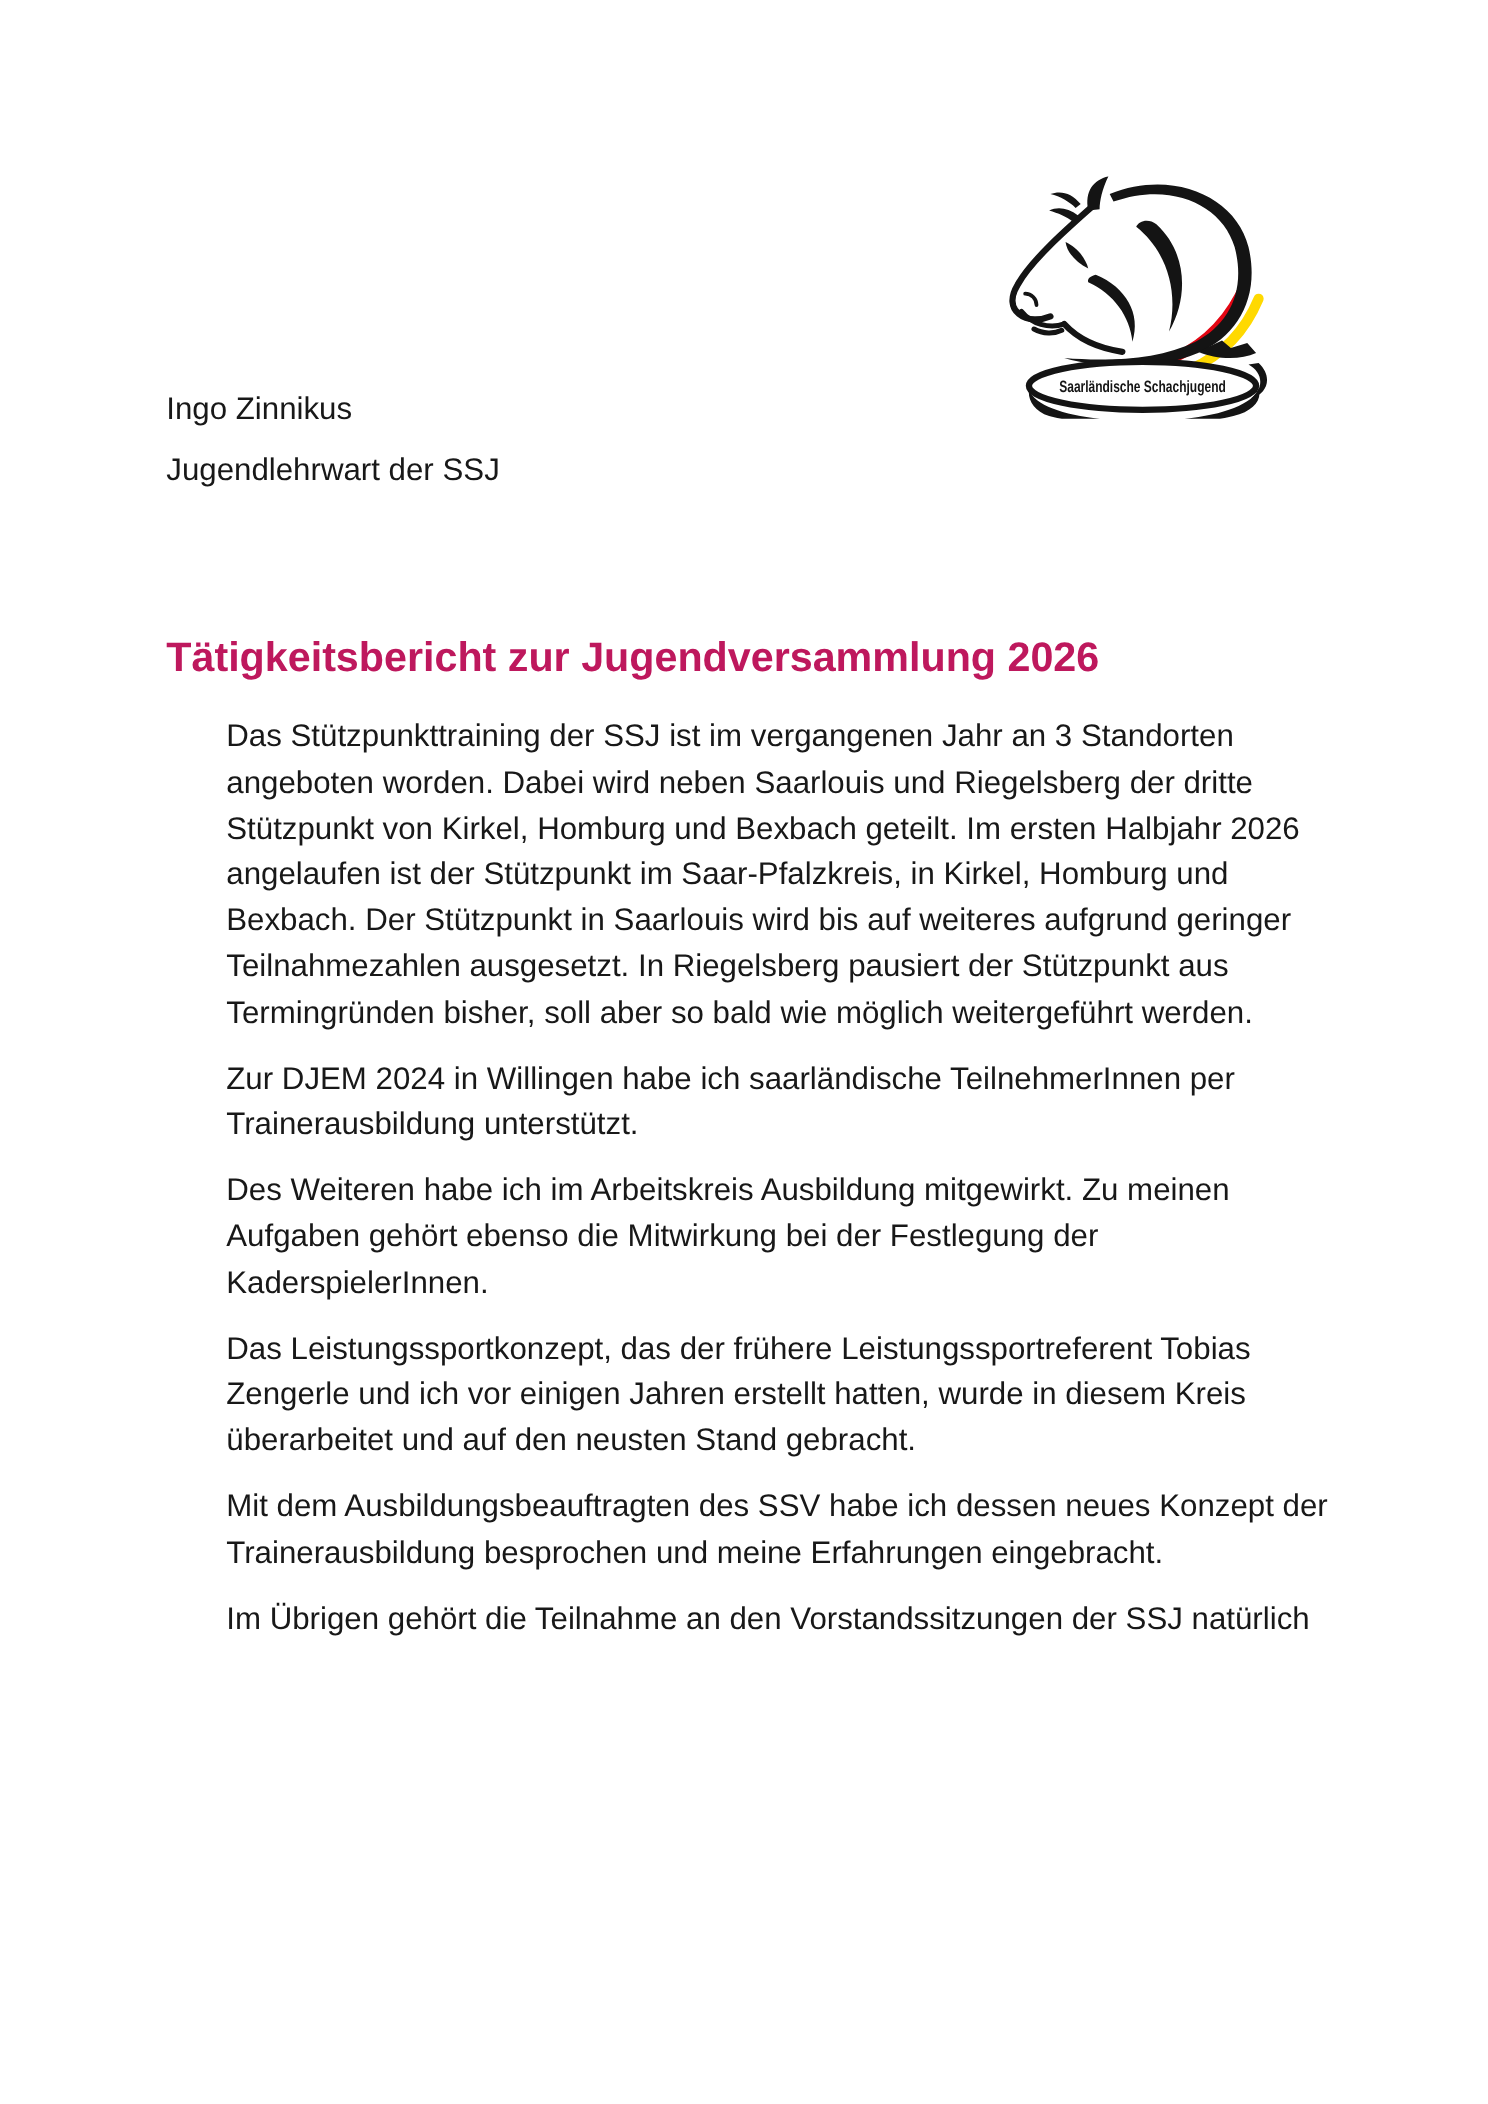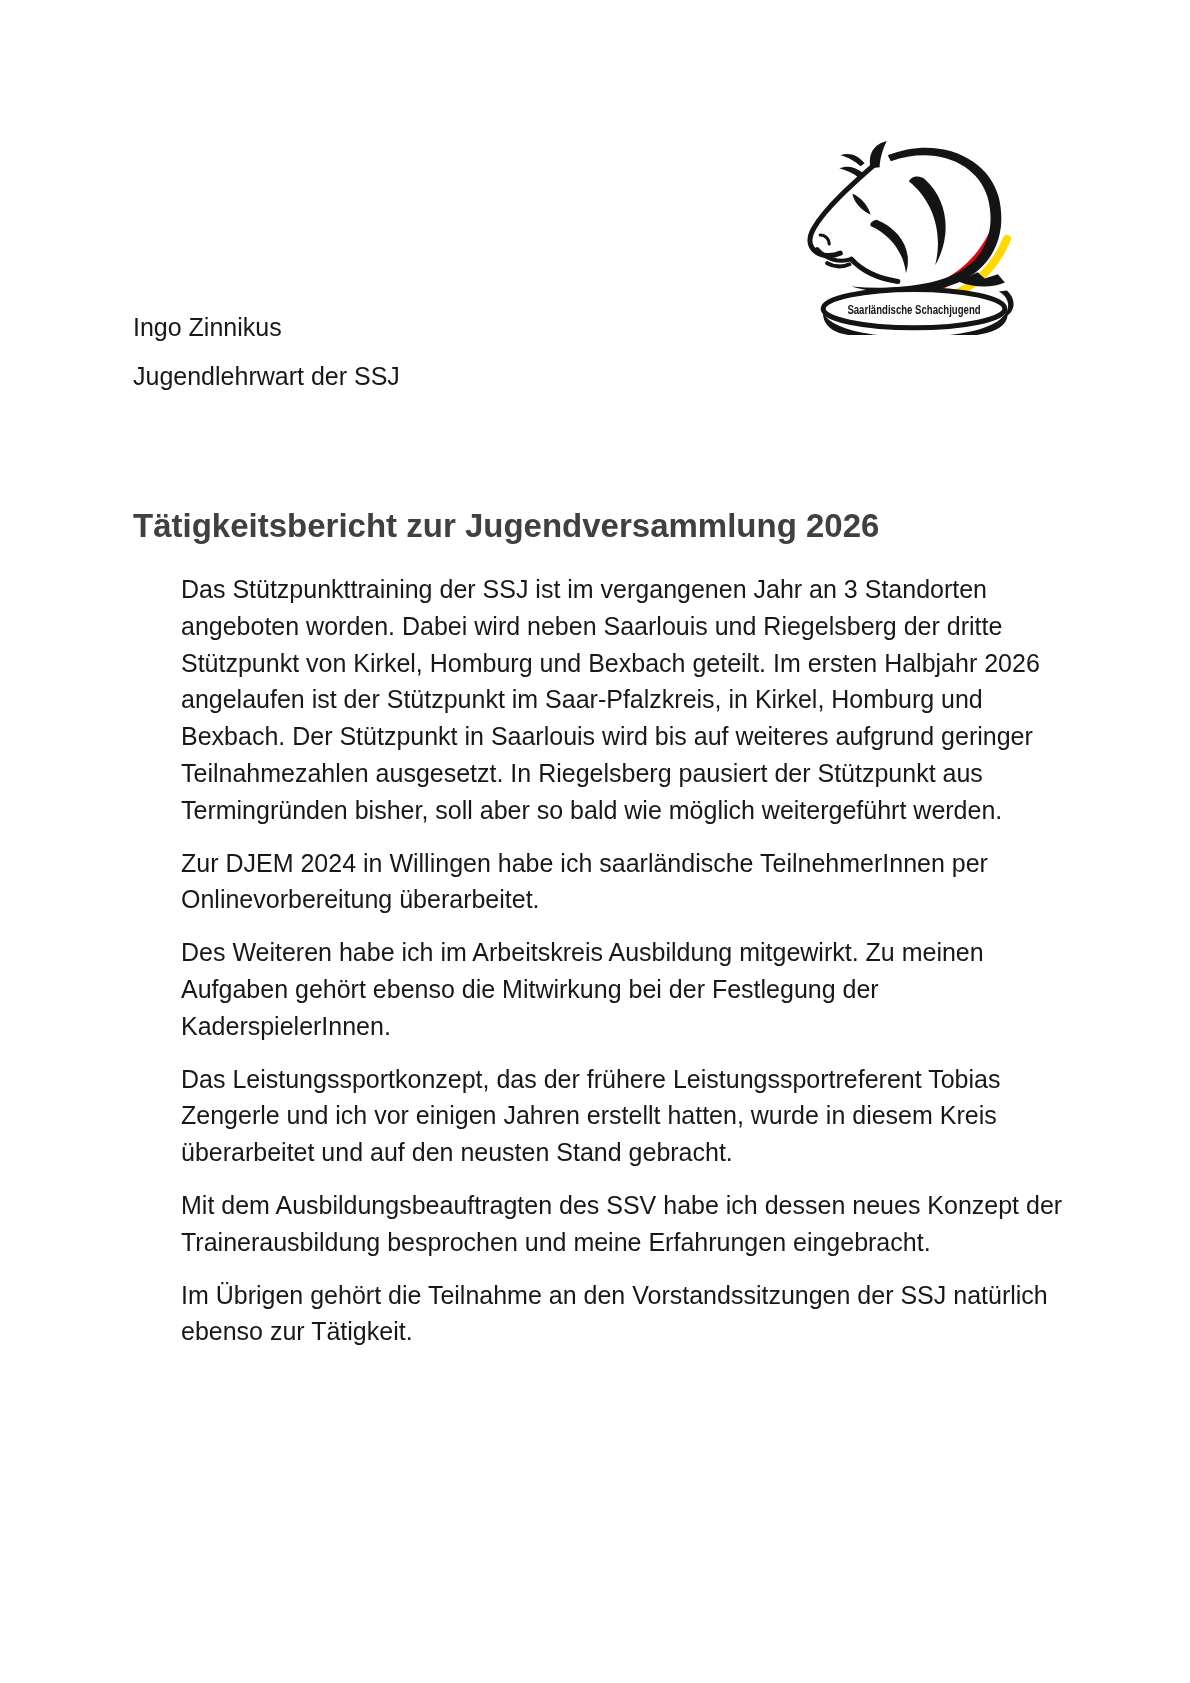--- a/index.html
+++ b/index.html
@@ -31,21 +31,21 @@
   }
   .doc-title{
     position:absolute;
     left:133px;
     top:506px;
     margin:0;
     font-size:33px;
     font-weight:700;
     line-height:40px;
     white-space:nowrap;
-    color:#404040;
+    color:#be185d;
   }
   .body-text{
     position:absolute;
     left:133px;
     top:571px;
     width:940px;
     font-size:25px;
     margin-left:48px;
   }
   .para{
@@ -102,35 +102,34 @@
         <div class="line">Das Stützpunkttraining der SSJ ist im vergangenen Jahr an 3 Standorten</div>
         <div class="line">angeboten worden. Dabei wird neben Saarlouis und Riegelsberg der dritte</div>
         <div class="line">Stützpunkt von Kirkel, Homburg und Bexbach geteilt. Im ersten Halbjahr 2026</div>
         <div class="line">angelaufen ist der Stützpunkt im Saar-Pfalzkreis, in Kirkel, Homburg und</div>
         <div class="line">Bexbach. Der Stützpunkt in Saarlouis wird bis auf weiteres aufgrund geringer</div>
         <div class="line">Teilnahmezahlen ausgesetzt. In Riegelsberg pausiert der Stützpunkt aus</div>
         <div class="line">Termingründen bisher, soll aber so bald wie möglich weitergeführt werden.</div>
       </div>
     <div class="para">
         <div class="line">Zur DJEM 2024 in Willingen habe ich saarländische TeilnehmerInnen per</div>
-        <div class="line">Onlinevorbereitung überarbeitet.</div>
+        <div class="line">Trainerausbildung unterstützt.</div>
       </div>
     <div class="para">
         <div class="line">Des Weiteren habe ich im Arbeitskreis Ausbildung mitgewirkt. Zu meinen</div>
         <div class="line">Aufgaben gehört ebenso die Mitwirkung bei der Festlegung der</div>
         <div class="line">KaderspielerInnen.</div>
       </div>
     <div class="para">
         <div class="line">Das Leistungssportkonzept, das der frühere Leistungssportreferent Tobias</div>
         <div class="line">Zengerle und ich vor einigen Jahren erstellt hatten, wurde in diesem Kreis</div>
         <div class="line">überarbeitet und auf den neusten Stand gebracht.</div>
       </div>
     <div class="para">
         <div class="line">Mit dem Ausbildungsbeauftragten des SSV habe ich dessen neues Konzept der</div>
         <div class="line">Trainerausbildung besprochen und meine Erfahrungen eingebracht.</div>
       </div>
     <div class="para">
         <div class="line">Im Übrigen gehört die Teilnahme an den Vorstandssitzungen der SSJ natürlich</div>
-        <div class="line">ebenso zur Tätigkeit.</div>
       </div>
   </div>
 
 </div>
 
 </body></html>

